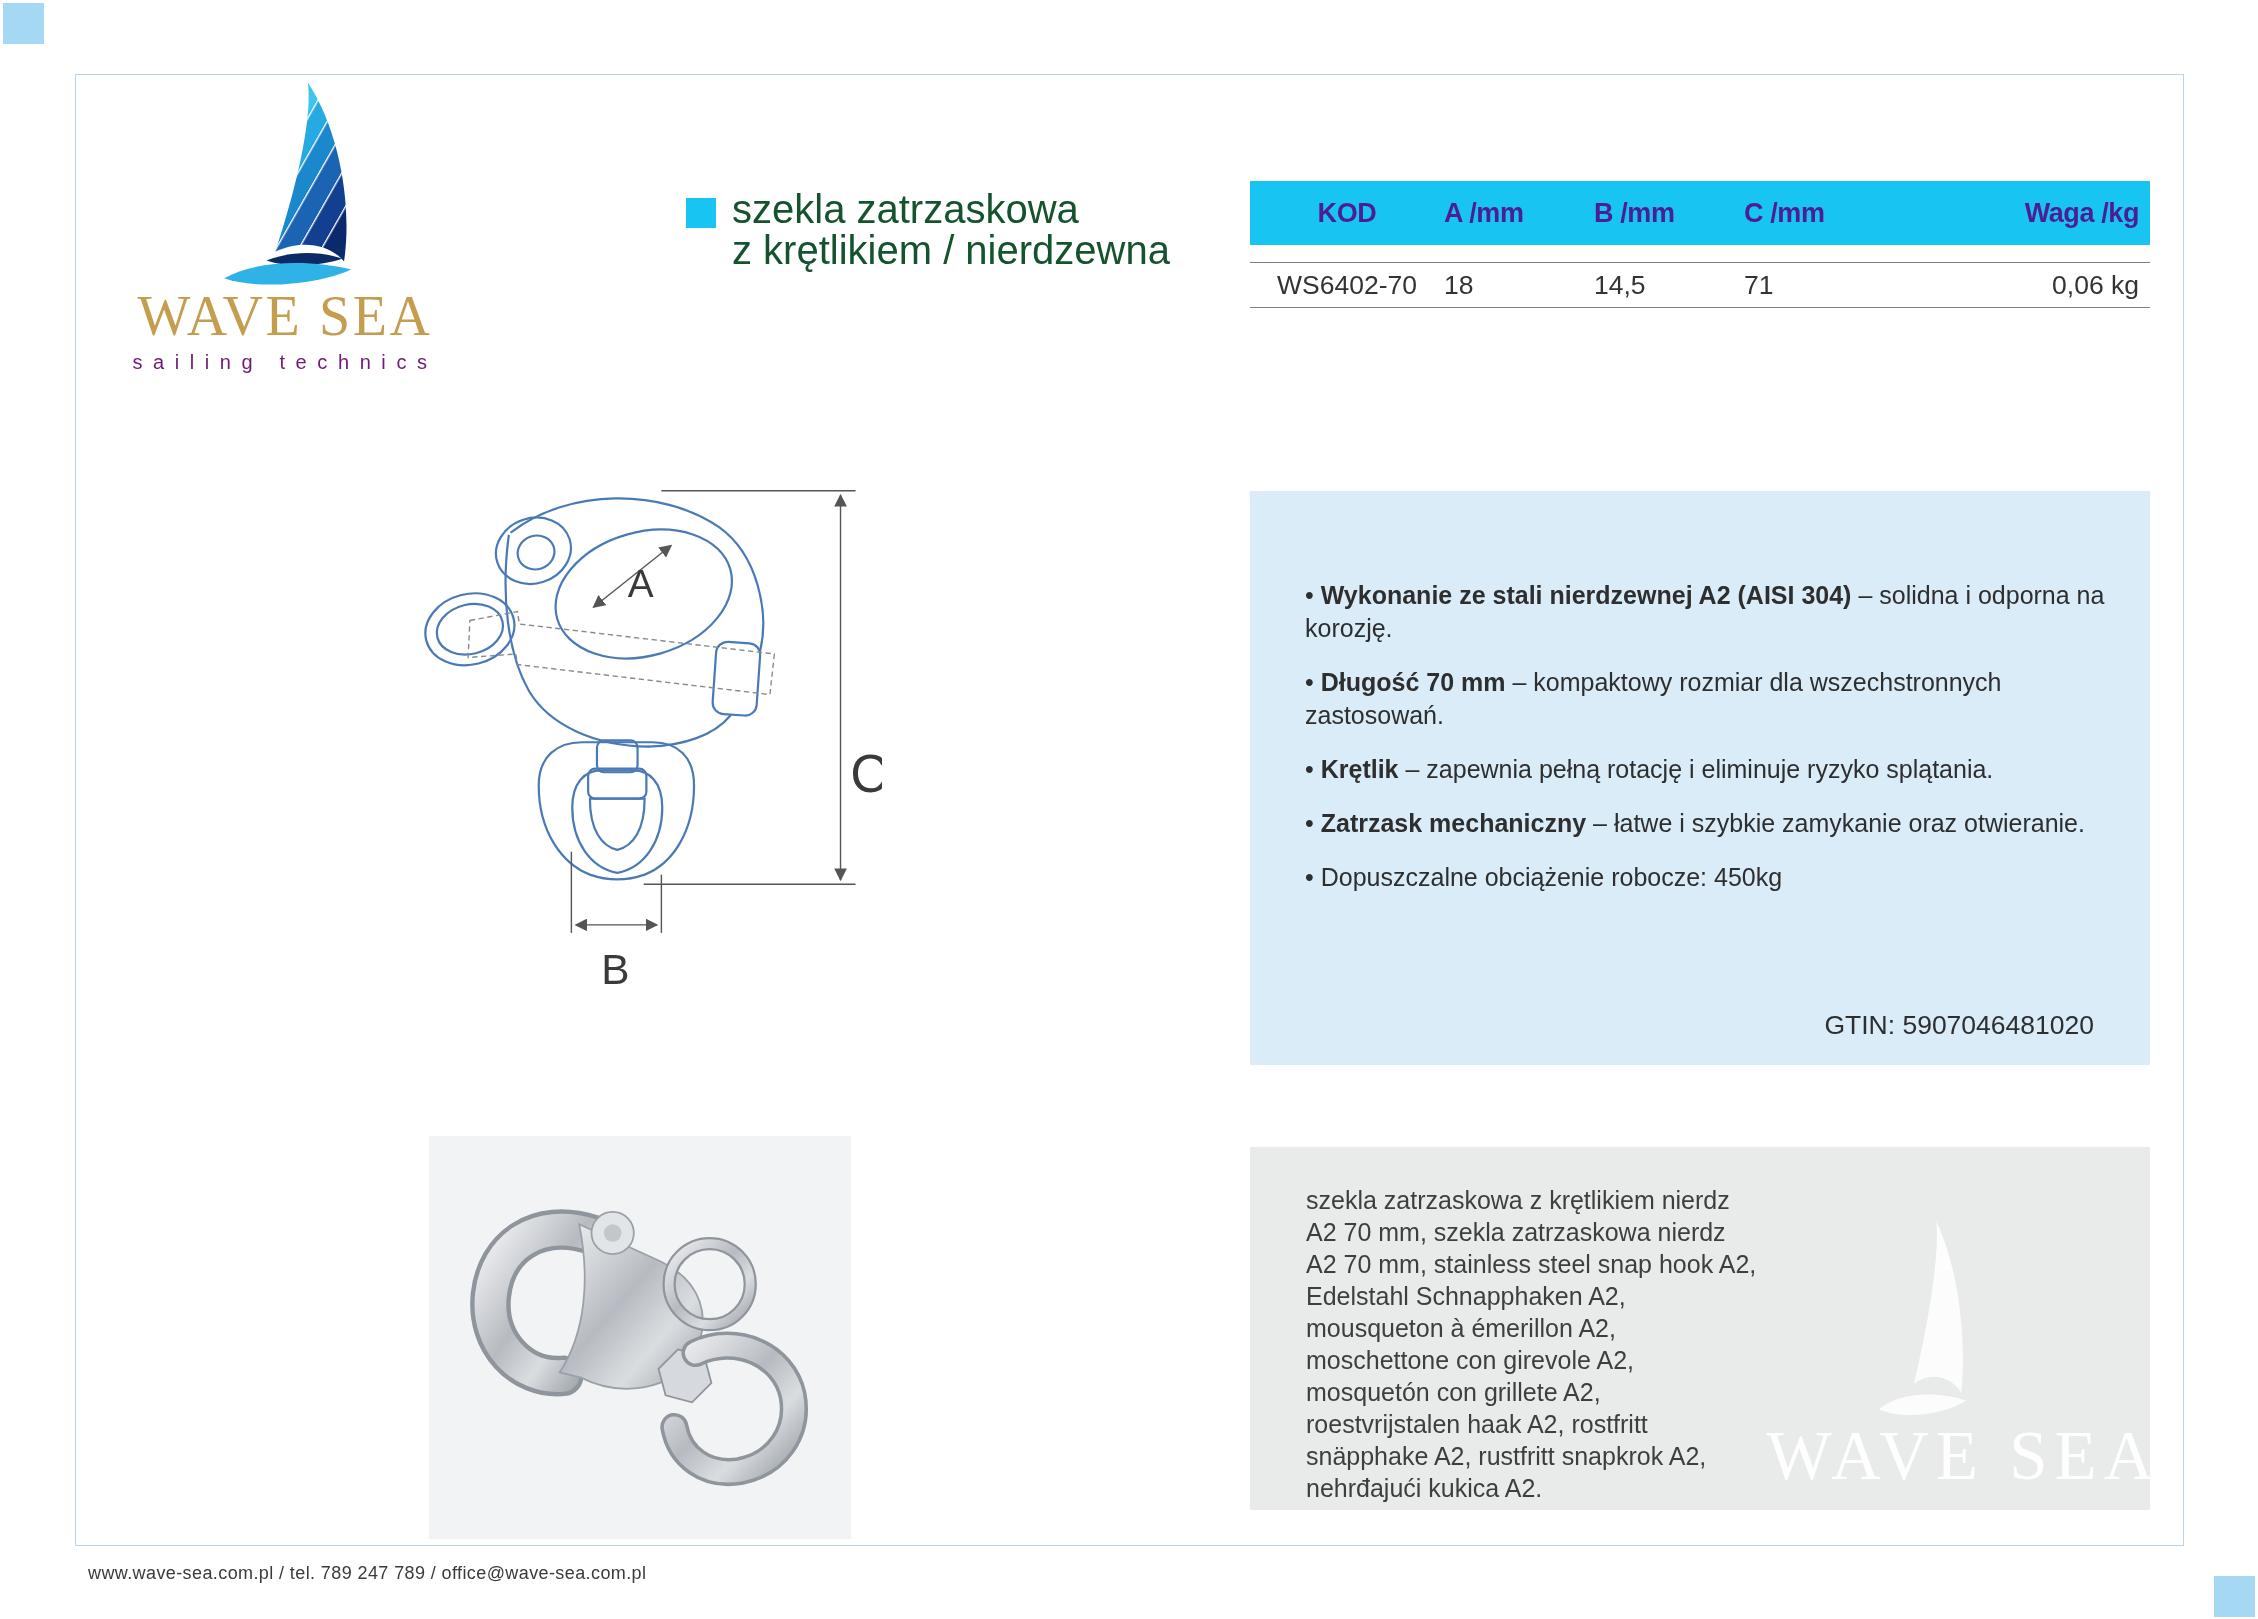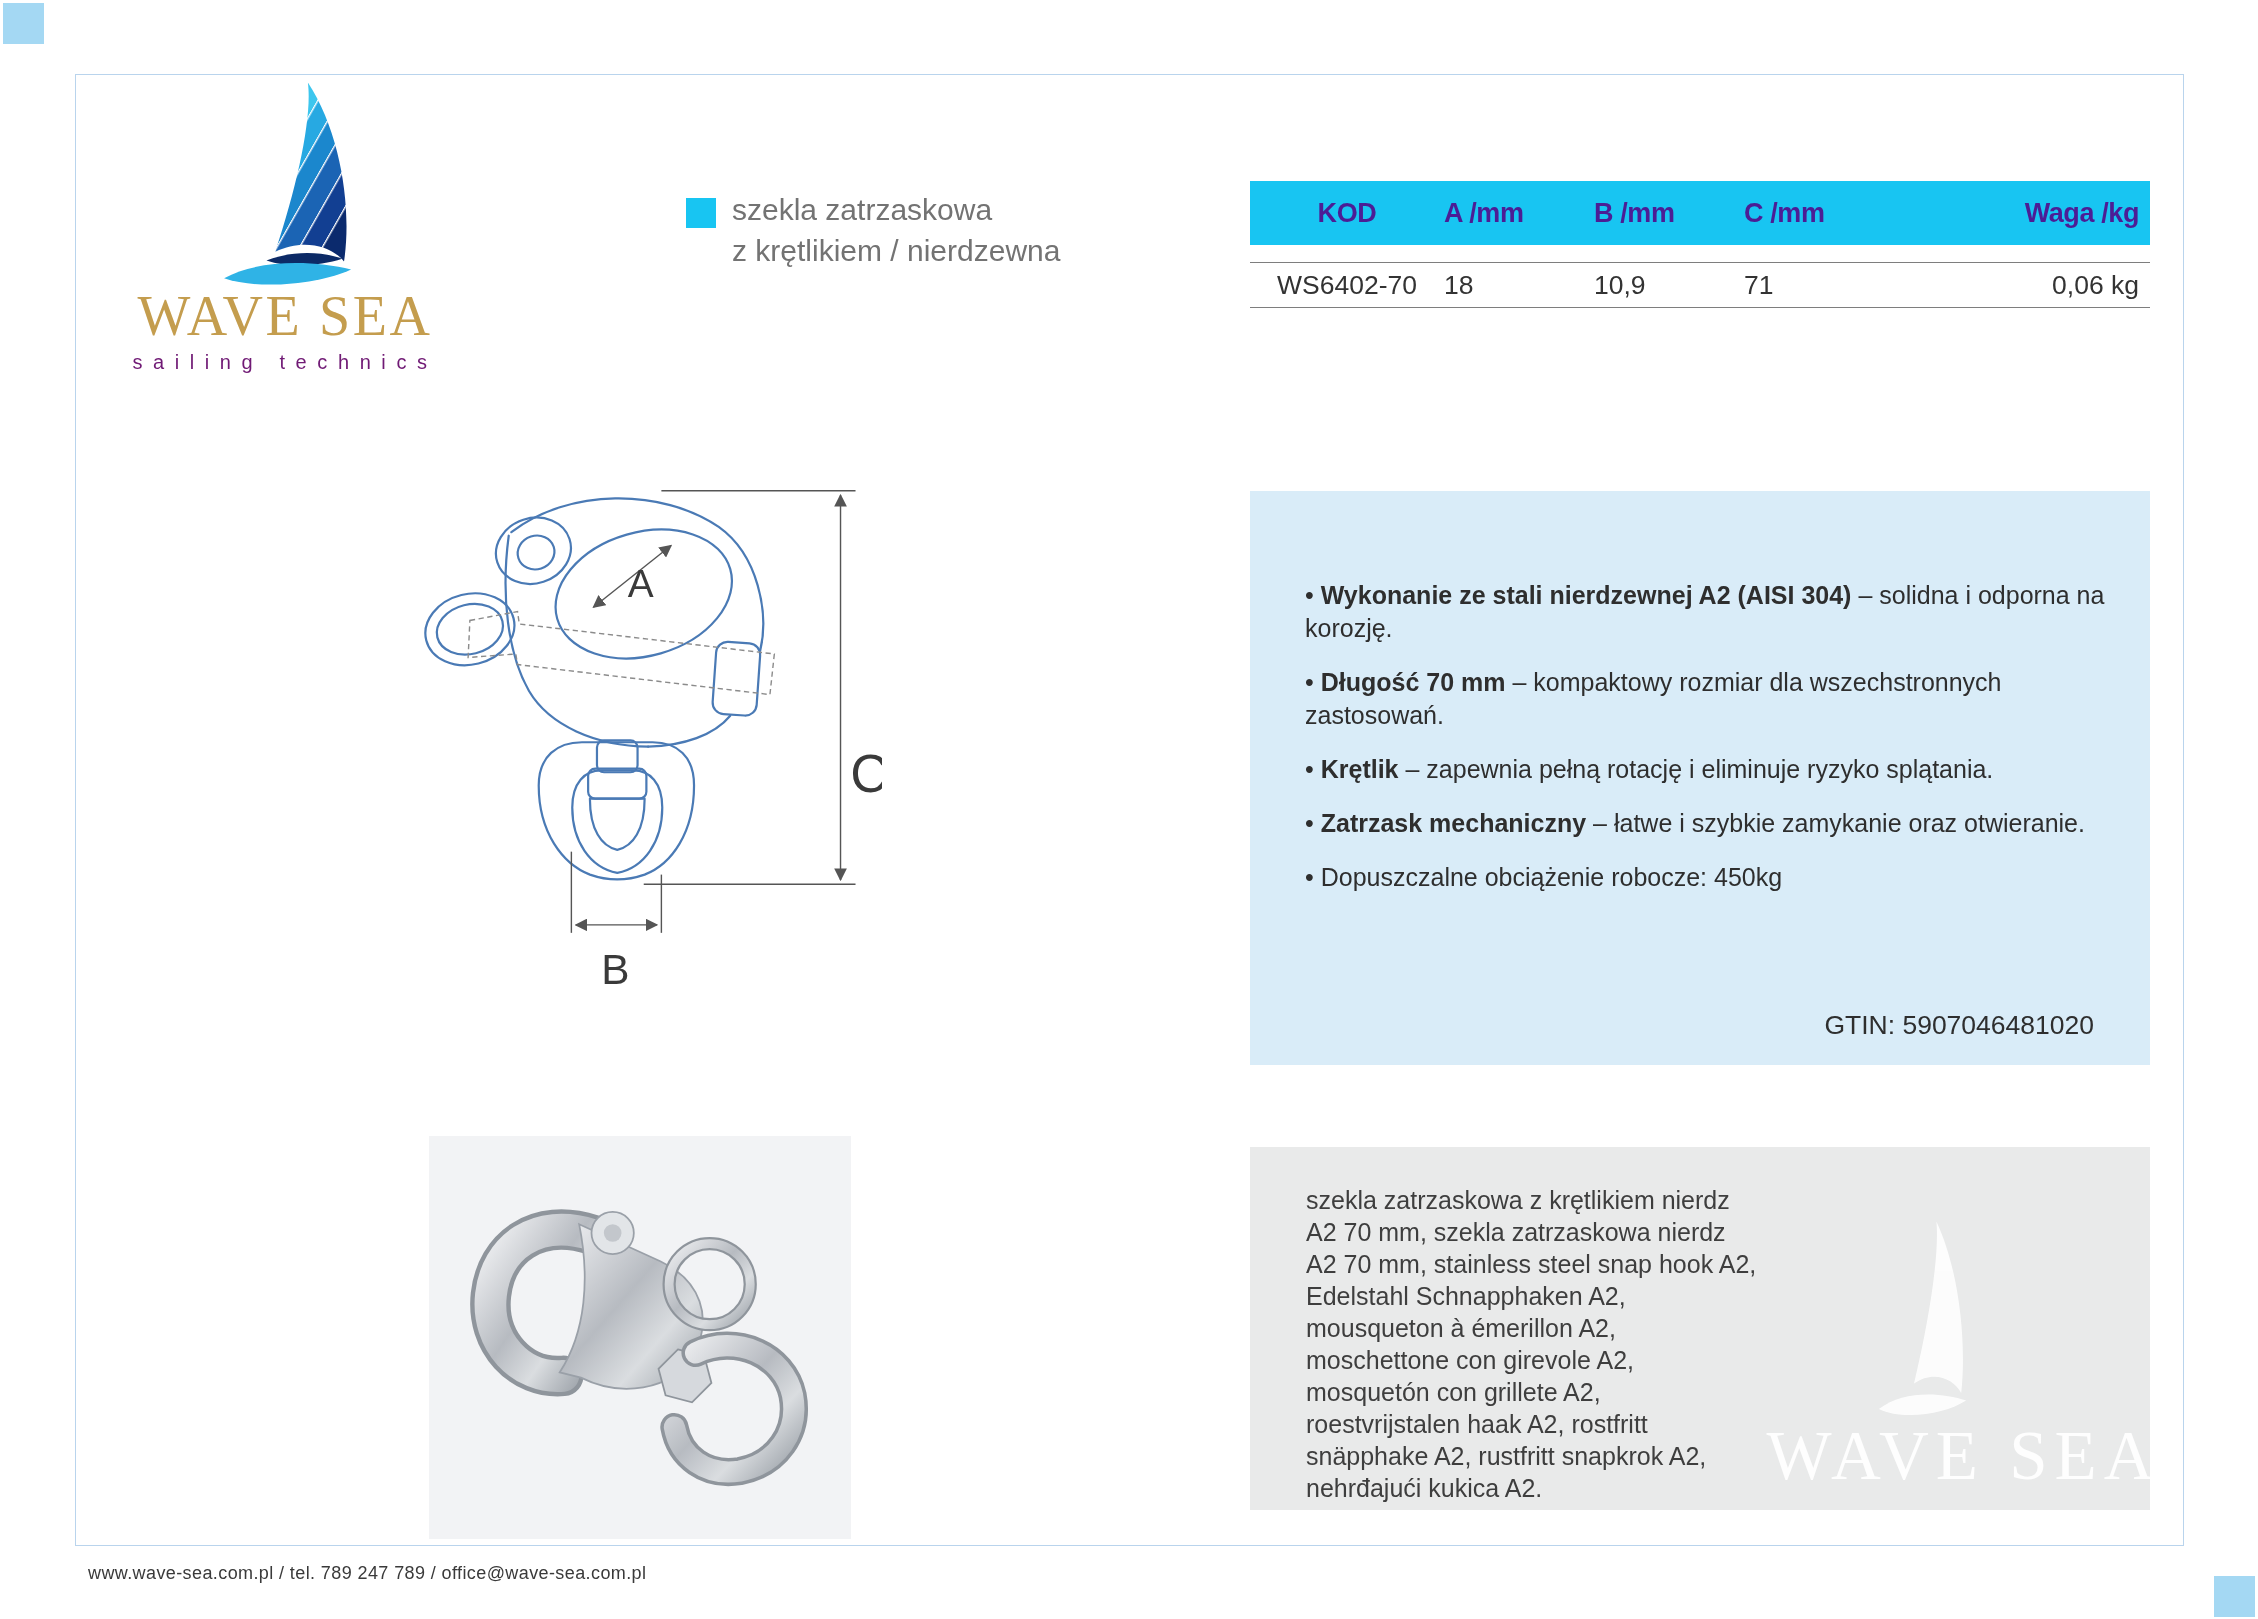--- a/index.html
+++ b/index.html
@@ -14,21 +14,21 @@
   .frame{left:75px;top:74px;width:2107px;height:1470px;border:1.8px solid #b9d4ed;background:#fff;}
 
   
   .brand{left:104px;top:284px;width:362px;text-align:center;
          font-family:"Liberation Serif",serif;font-size:56px;color:#c49d4e;letter-spacing:2.6px;}
   .tagline{left:104px;top:351px;width:362px;text-align:center;
            font-size:20px;color:#701a75;letter-spacing:10.6px;}
 
   
   .title-sq{left:686px;top:198px;width:30px;height:30px;background:#18c5f2;}
-  .title{left:732px;top:189px;font-size:30px;line-height:41px;color:#737373;}
+  .title{left:732px;top:189px;font-size:40px;line-height:41px;color:#14532d;}
 
   
   .table{left:1250px;top:181px;width:900px;}
   .thead{display:flex;align-items:center;height:64px;background:#18c5f2;
          font-weight:bold;font-size:27px;color:#4c1d95;letter-spacing:-0.4px;}
   .trow{display:flex;align-items:center;height:44px;margin-top:17px;
         border-top:1.8px solid #7e7e7e;border-bottom:1.8px solid #7e7e7e;
         font-size:26.5px;color:#333;}
   .c0{width:194px;text-align:center;}
   .c1,.c2,.c3{width:150px;}
@@ -108,21 +108,21 @@
   <div class="thead">
     <div class="c0">KOD</div>
     <div class="c1">A /mm</div>
     <div class="c2">B /mm</div>
     <div class="c3">C /mm</div>
     <div class="c4">Waga /kg</div>
   </div>
   <div class="trow">
     <div class="c0">WS6402-70</div>
     <div class="c1">18</div>
-    <div class="c2">10,9</div>
+    <div class="c2">14,5</div>
     <div class="c3">71</div>
     <div class="c4">0,06 kg</div>
   </div>
 </div>
 
 <svg class="abs drawing" width="503" height="631" viewBox="0 0 570 715">
   <defs>
     <marker id="arr" viewBox="0 0 10 10" refX="9" refY="5" markerWidth="9" markerHeight="9" orient="auto-start-reverse">
         <path d="M0,0 L10,5 L0,10 Z" fill="#555"></path>
       </marker>

